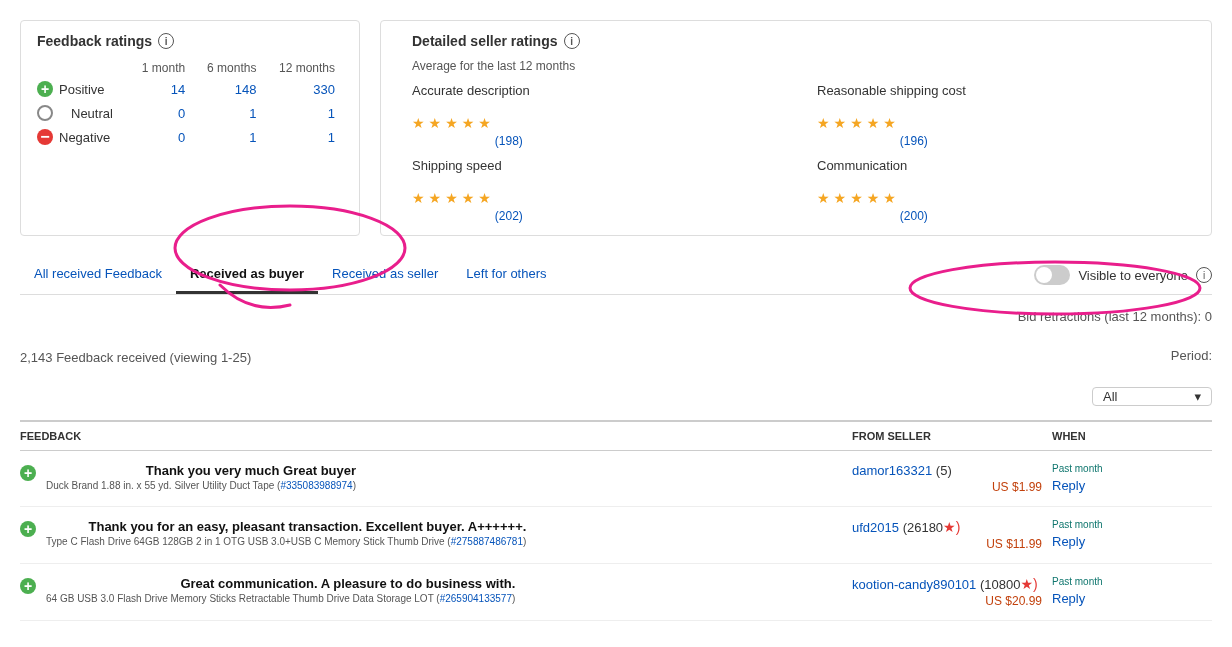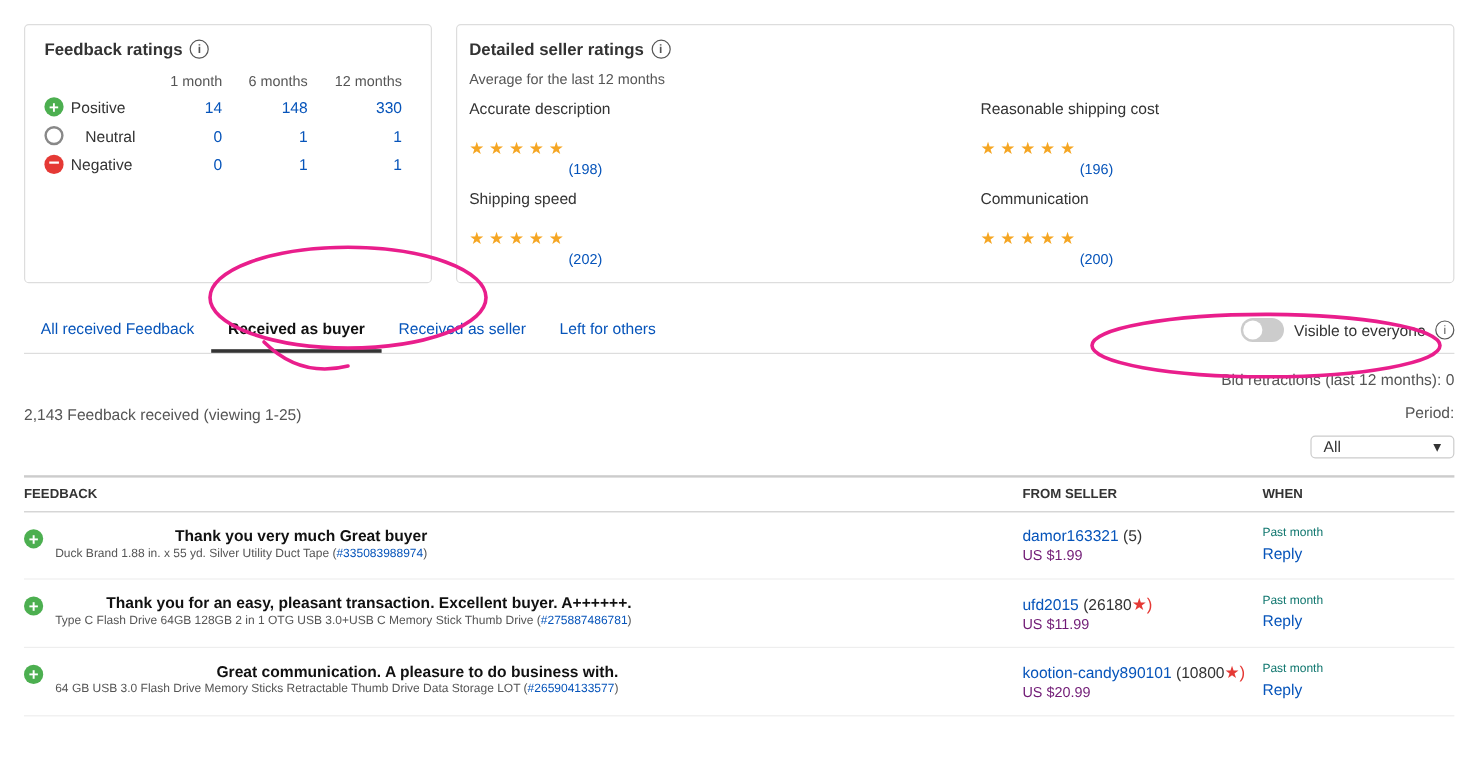--- a/index.html
+++ b/index.html
@@ -117,21 +117,21 @@
     }
 
     .link-blue {
       color: #0654ba;
       text-decoration: none;
     }
 
     .detailed-box {
       border: 1px solid #ddd;
       border-radius: 4px;
-      padding: 12px 10px;
+      padding: 12px 31px;
       flex: 1;
     }
 
     .avg-label {
       font-size: 12px;
       color: #555;
       margin-bottom: 10px;
     }
 
     .seller-ratings-grid {
@@ -298,21 +298,22 @@
       padding-right: 10px;
     }
 
     .seller-name {
       font-size: 13px;
       margin-bottom: 2px;
     }
 
     .seller-price {
       font-size: 12px;
-      color: #701a75;
+      color: #c2410c;
+      text-align: right;
     }
 
     .when-col {}
 
     .when-date {
       font-size: 10px;
       color: #0f766e;
       margin-bottom: 4px;
     }
 
@@ -328,21 +329,21 @@
 
     .page-wrapper {
       position: relative;
       max-width: 1192px;
     }
 
     .bid-period-wrapper {
       display: flex;
       flex-direction: column;
       align-items: flex-end;
-      gap: 12px;
+      gap: 24px;
     }
 
     .power-seller-star {
       color: #e53935;
       font-size: 14px;
     }
   </style>
 </head>
 <body>
 

